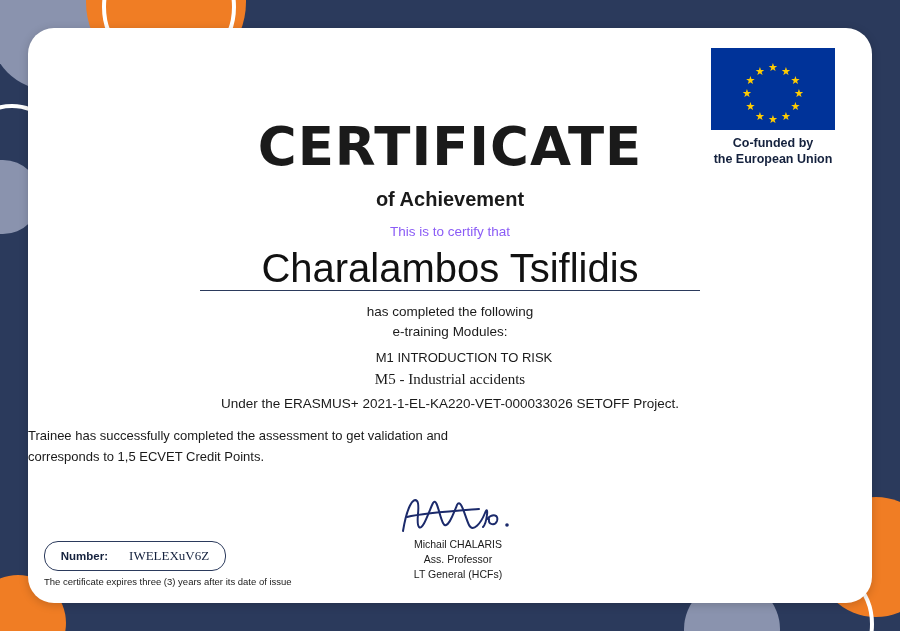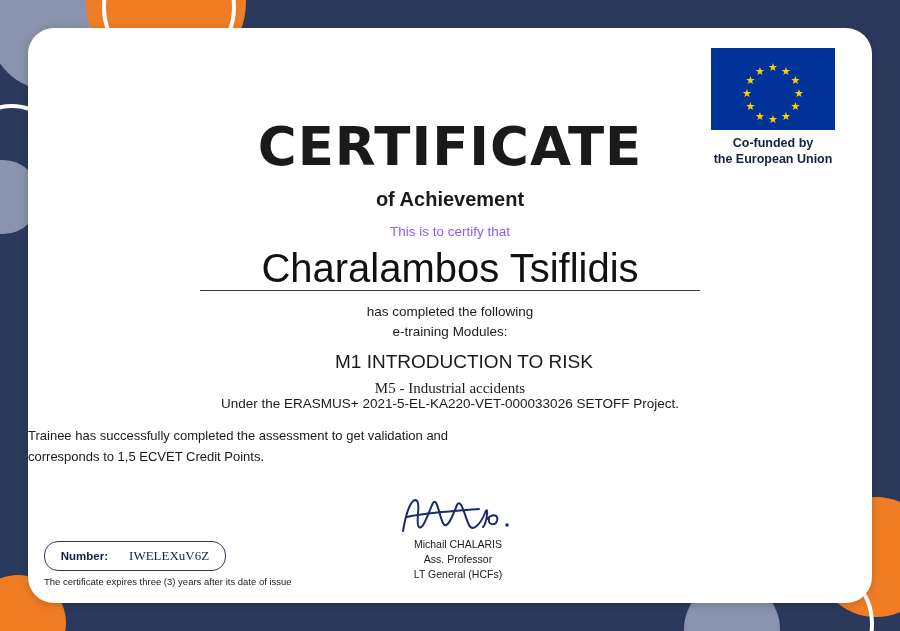--- a/index.html
+++ b/index.html
@@ -136,21 +136,21 @@
     line-height: 1.45;
   }
   .modules {
     position: absolute;
     left: 0;
     right: 0;
     top: 320px;
     text-align: center;
   }
   .module-1 {
-    font-size: 19px;
+    font-size: 13px;
     color: #1a1a1a;
     line-height: 1.5;
     padding-left: 28px;
   }
   .module-2 {
     font-family: "Liberation Serif", serif;
     font-size: 15px;
     color: #1a1a1a;
     line-height: 1.5;
   }
@@ -268,21 +268,21 @@
     <div class="completed">
       <div>has completed the following</div>
       <div>e-training Modules:</div>
     </div>
 
     <div class="modules">
       <div class="module-1">M1 INTRODUCTION TO RISK</div>
       <div class="module-2">M5 - Industrial accidents</div>
     </div>
 
-    <div class="project-line">Under the ERASMUS+ 2021-5-EL-KA220-VET-000033026 SETOFF Project.</div>
+    <div class="project-line">Under the ERASMUS+ 2021-1-EL-KA220-VET-000033026 SETOFF Project.</div>
 
     <div class="assessment">
       <div>Trainee has successfully completed the assessment to get validation and</div>
       <div>corresponds to 1,5 ECVET Credit Points.</div>
     </div>
 
     <div class="signature-block">
       <svg class="sig-svg" width="150" height="44" viewBox="0 0 150 44">
         <g fill="none" stroke="#1b2a6b" stroke-width="2" stroke-linecap="round">
           <path d="M20 38 C24 14, 30 4, 34 8 C38 12, 32 30, 36 34 C40 38, 46 18, 50 10

